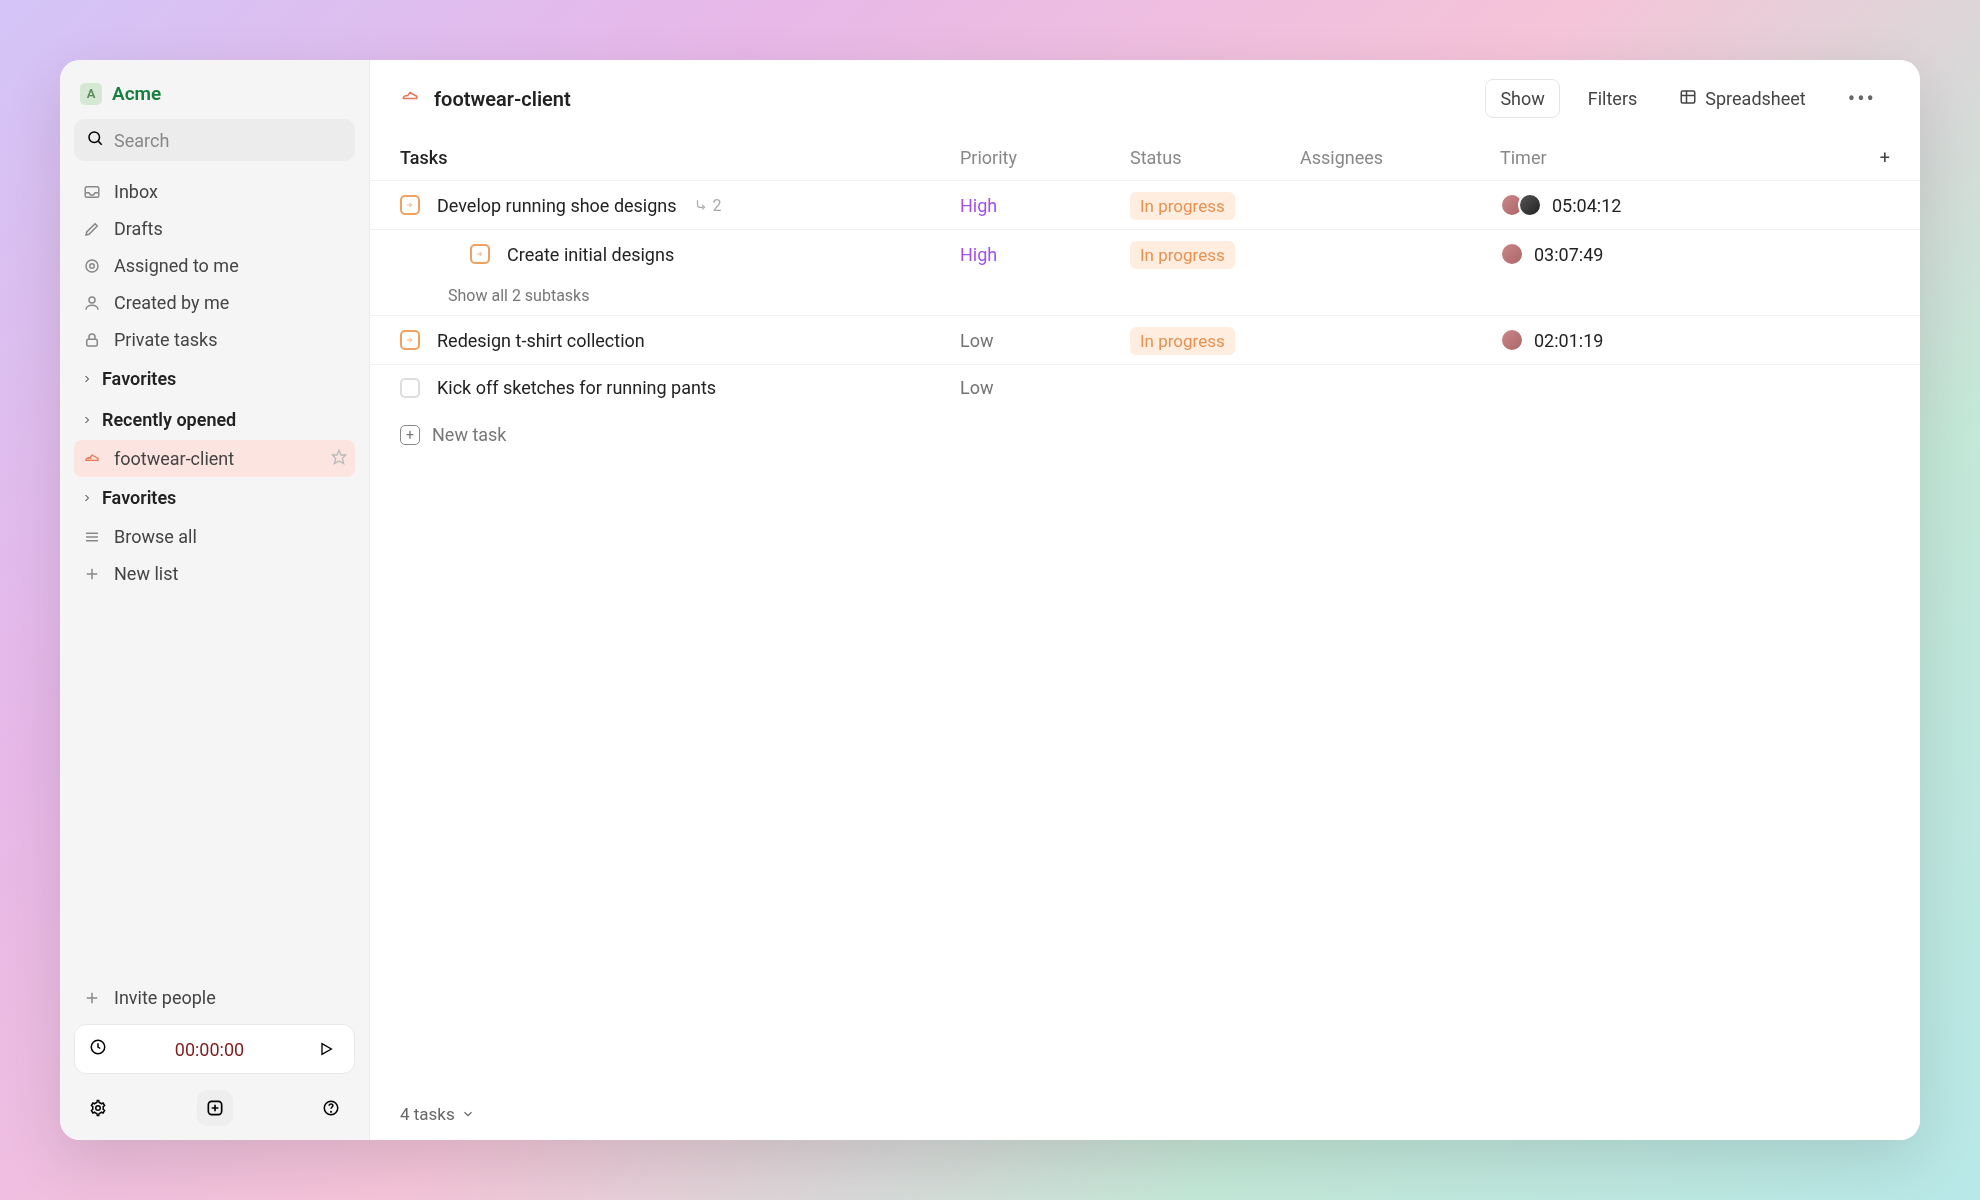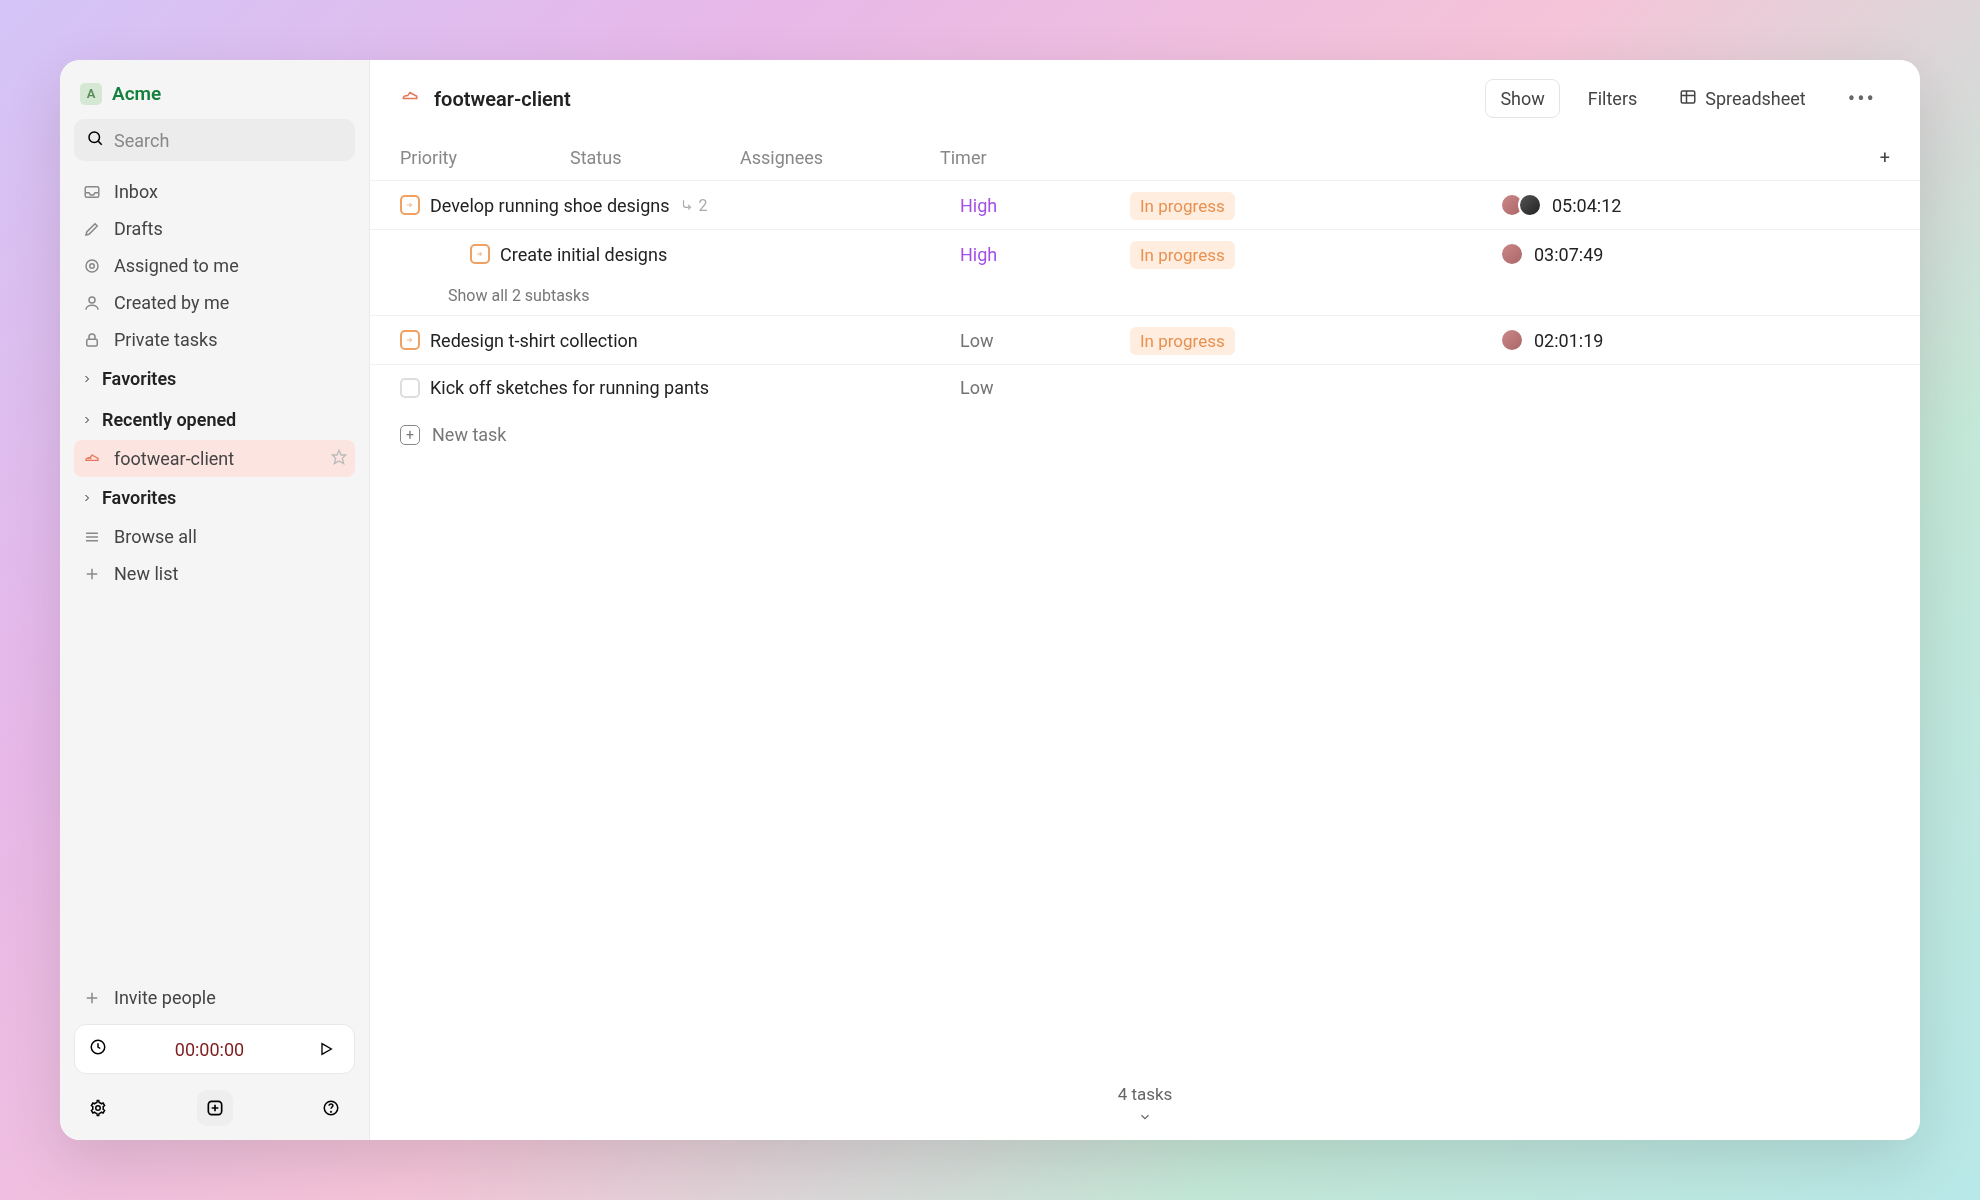--- a/index.html
+++ b/index.html
@@ -158,21 +158,21 @@
 .col-timer { flex: 1; }
 .col-add { width:30px; text-align:right; color:#444; cursor:pointer;}
 
 .task-row {
   display:flex;
   align-items:center;
   padding: 12px 30px;
   border-top: 1px solid #f0f0f0;
   font-size: 18px;
 }
-.task-title-cell { flex: 0 0 560px; display:flex; align-items:center; gap:10px;}
+.task-title-cell { flex: 0 0 560px; display:flex; align-items:center; gap:17px;}
 .task-title-cell .status-dot { width:20px; height:20px; border-radius:5px; border:2px solid #f0a060; display:flex; align-items:center; justify-content:center;}
 .task-title-cell .status-dot svg { color:#f0a060;}
 .task-title-cell.unchecked .status-dot { border-color:#ddd; border-radius:5px;}
 .task-title-cell .title { color:#222; }
 .task-subcount { display:flex; align-items:center; gap:5px; color:#aaa; font-size:16px;}
 .priority-cell { flex:0 0 170px;}
 .priority-high { color:#a450e8; }
 .priority-low { color:#737373; }
 .status-cell { flex:0 0 170px; }
 .status-badge { background:#ffeee0; color:#e89050; padding:4px 10px; border-radius:6px; font-size:17px;}
@@ -189,21 +189,20 @@
 .new-task-row .plus-box { width:20px;height:20px;border:1.5px solid #888;border-radius:5px;display:flex;align-items:center;justify-content:center;font-size:14px;}
 
 .main-footer {
   margin-top:auto;
   padding: 16px 30px;
   color:#666;
   font-size:17px;
   display:flex;
   align-items:center;
   gap:6px;
-  flex-direction:column;
 }
 .chev-down { display:inline-flex; }
 
 svg { stroke: currentColor; fill:none; stroke-width:2; }
 </style>
 </head>
 <body>
 
 <div class="window">
 
@@ -394,20 +393,21 @@
               <line x1="10" y1="4" x2="10" y2="20"></line>
             </svg></span>
         <span>Spreadsheet</span>
       </div>
       <div class="header-btn">
           <span class="dots">•••</span>
         </div>
     </div>
 
     <div class="columns-row">
+      <div class="col-tasks">Tasks</div>
       <div class="col-priority">Priority</div>
       <div class="col-status">Status</div>
       <div class="col-assignees">Assignees</div>
       <div class="col-timer">Timer</div>
       <div class="col-add">+</div>
     </div>
 
     <div class="task-row">
       <div class="task-title-cell">
         <span class="status-dot">

